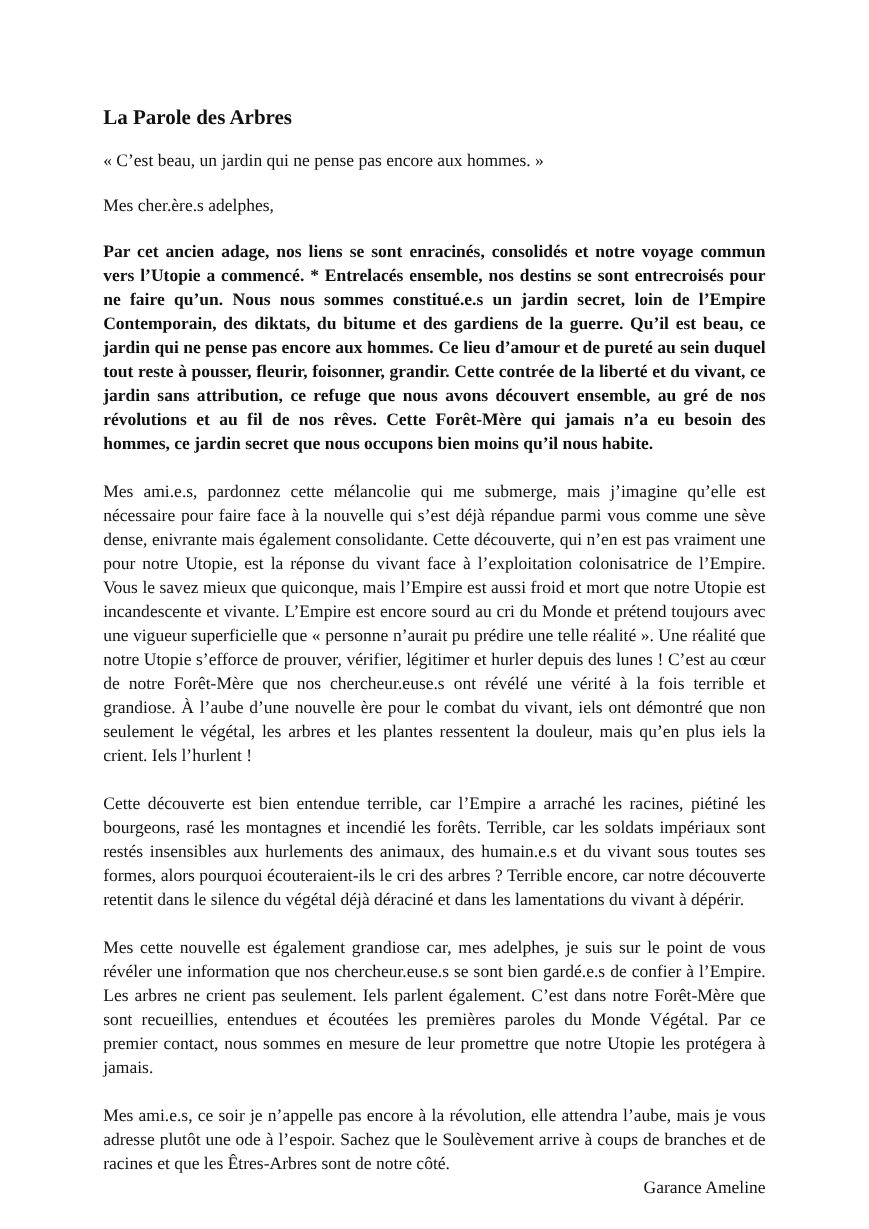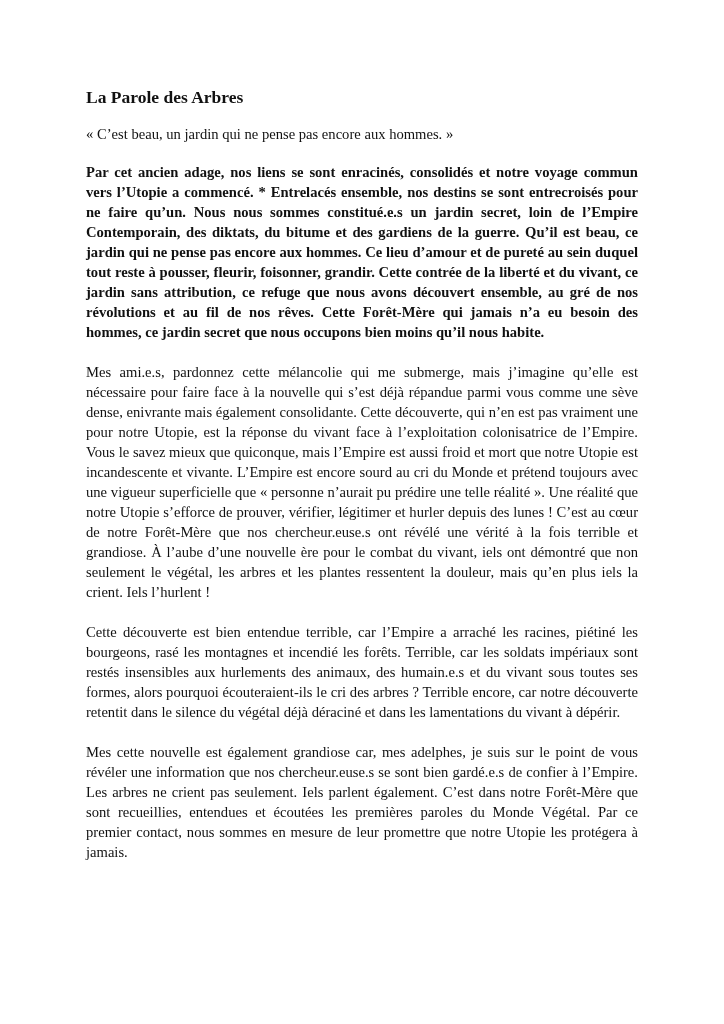--- a/index.html
+++ b/index.html
@@ -53,17 +53,20 @@
       text-align: right;
       margin: 0;
     }
   </style>
 </head>
 <body>
 
 <div class="page">
   <h1 class="title">La Parole des Arbres</h1>
   <p class="epigraph">« C’est beau, un jardin qui ne pense pas encore aux hommes. »</p>
+  <p class="salutation">Mes cher.ère.s adelphes,</p>
   <p class="para first">Par cet ancien adage, nos liens se sont enracinés, consolidés et notre voyage commun vers l’Utopie a commencé. * Entrelacés ensemble, nos destins se sont entrecroisés pour ne faire qu’un. Nous nous sommes constitué.e.s un jardin secret, loin de l’Empire Contemporain, des diktats, du bitume et des gardiens de la guerre. Qu’il est beau, ce jardin qui ne pense pas encore aux hommes. Ce lieu d’amour et de pureté au sein duquel tout reste à pousser, fleurir, foisonner, grandir. Cette contrée de la liberté et du vivant, ce jardin sans attribution, ce refuge que nous avons découvert ensemble, au gré de nos révolutions et au fil de nos rêves. Cette Forêt-Mère qui jamais n’a eu besoin des hommes, ce jardin secret que nous occupons bien moins qu’il nous habite.</p>
   <p class="para">Mes ami.e.s, pardonnez cette mélancolie qui me submerge, mais j’imagine qu’elle est nécessaire pour faire face à la nouvelle qui s’est déjà répandue parmi vous comme une sève dense, enivrante mais également consolidante. Cette découverte, qui n’en est pas vraiment une pour notre Utopie, est la réponse du vivant face à l’exploitation colonisatrice de l’Empire. Vous le savez mieux que quiconque, mais l’Empire est aussi froid et mort que notre Utopie est incandescente et vivante. L’Empire est encore sourd au cri du Monde et prétend toujours avec une vigueur superficielle que « personne n’aurait pu prédire une telle réalité ». Une réalité que notre Utopie s’efforce de prouver, vérifier, légitimer et hurler depuis des lunes ! C’est au cœur de notre Forêt-Mère que nos chercheur.euse.s ont révélé une vérité à la fois terrible et grandiose. À l’aube d’une nouvelle ère pour le combat du vivant, iels ont démontré que non seulement le végétal, les arbres et les plantes ressentent la douleur, mais qu’en plus iels la crient. Iels l’hurlent !</p>
   <p class="para">Cette découverte est bien entendue terrible, car l’Empire a arraché les racines, piétiné les bourgeons, rasé les montagnes et incendié les forêts. Terrible, car les soldats impériaux sont restés insensibles aux hurlements des animaux, des humain.e.s et du vivant sous toutes ses formes, alors pourquoi écouteraient-ils le cri des arbres ? Terrible encore, car notre découverte retentit dans le silence du végétal déjà déraciné et dans les lamentations du vivant à dépérir.</p>
   <p class="para">Mes cette nouvelle est également grandiose car, mes adelphes, je suis sur le point de vous révéler une information que nos chercheur.euse.s se sont bien gardé.e.s de confier à l’Empire. Les arbres ne crient pas seulement. Iels parlent également. C’est dans notre Forêt-Mère que sont recueillies, entendues et écoutées les premières paroles du Monde Végétal. Par ce premier contact, nous sommes en mesure de leur promettre que notre Utopie les protégera à jamais.</p>
+  <p class="para">Mes ami.e.s, ce soir je n’appelle pas encore à la révolution, elle attendra l’aube, mais je vous adresse plutôt une ode à l’espoir. Sachez que le Soulèvement arrive à coups de branches et de racines et que les Êtres-Arbres sont de notre côté.</p>
+  <p class="signature">Garance Ameline</p>
 </div>
 
 </body></html>

